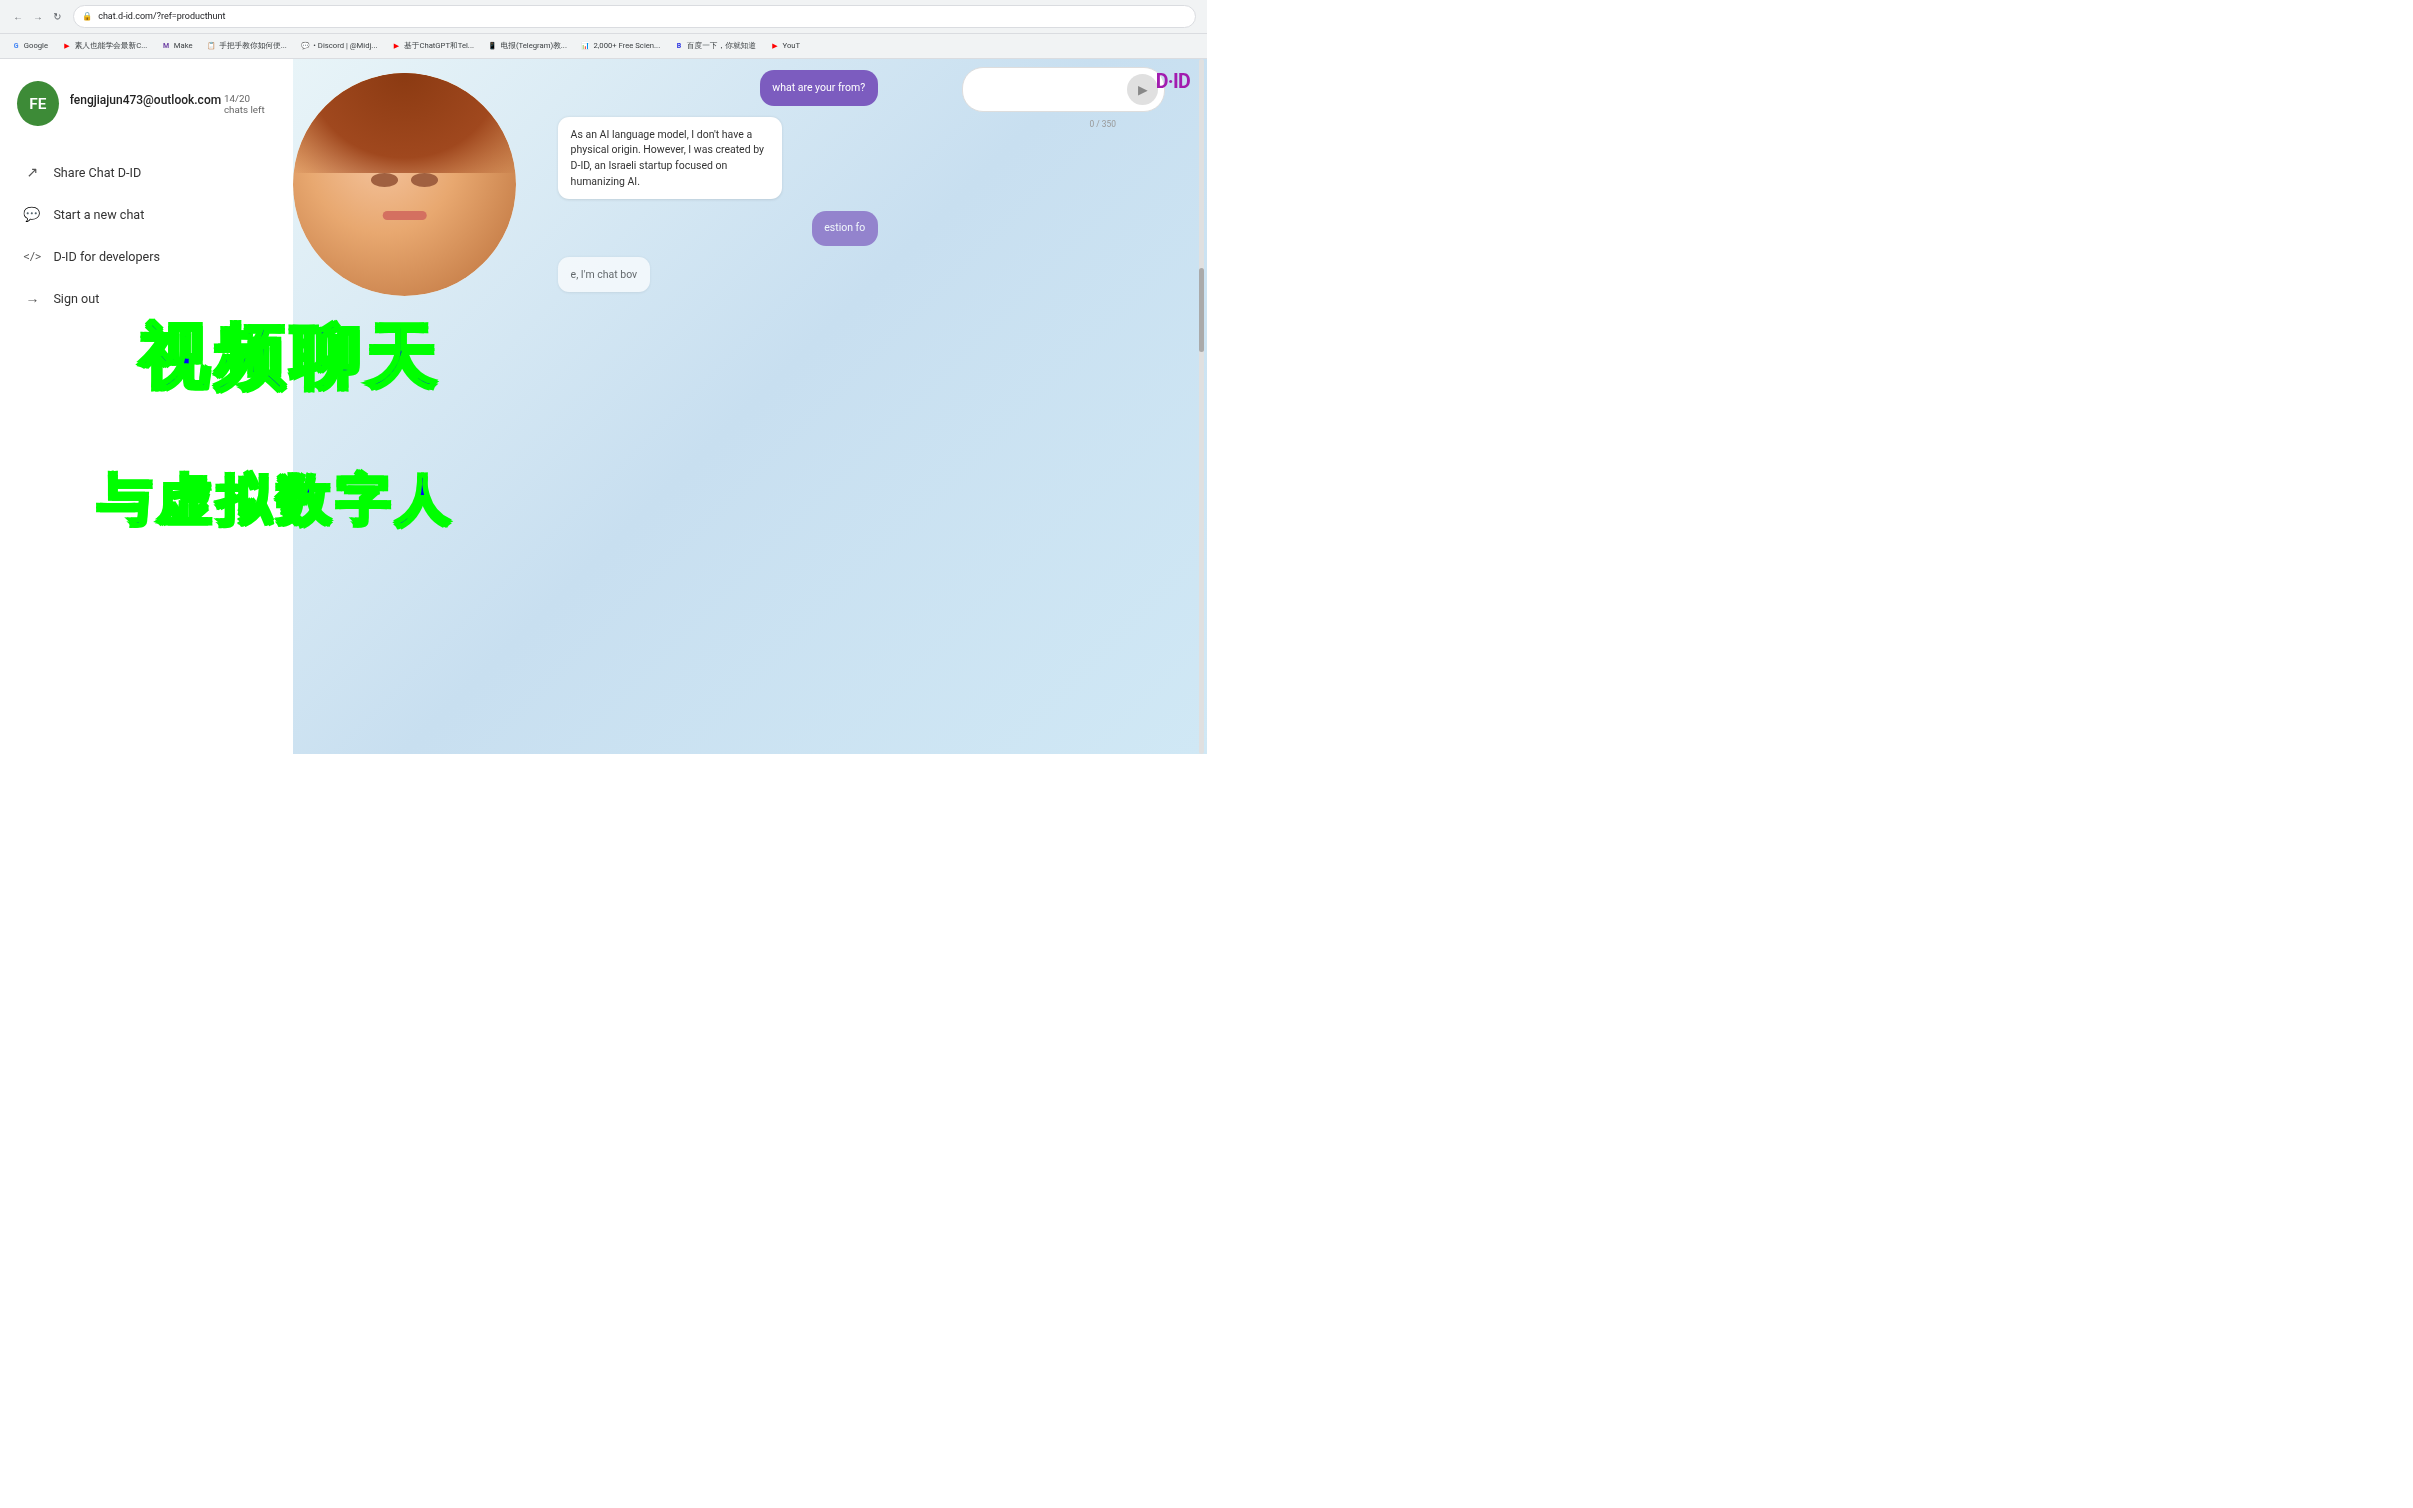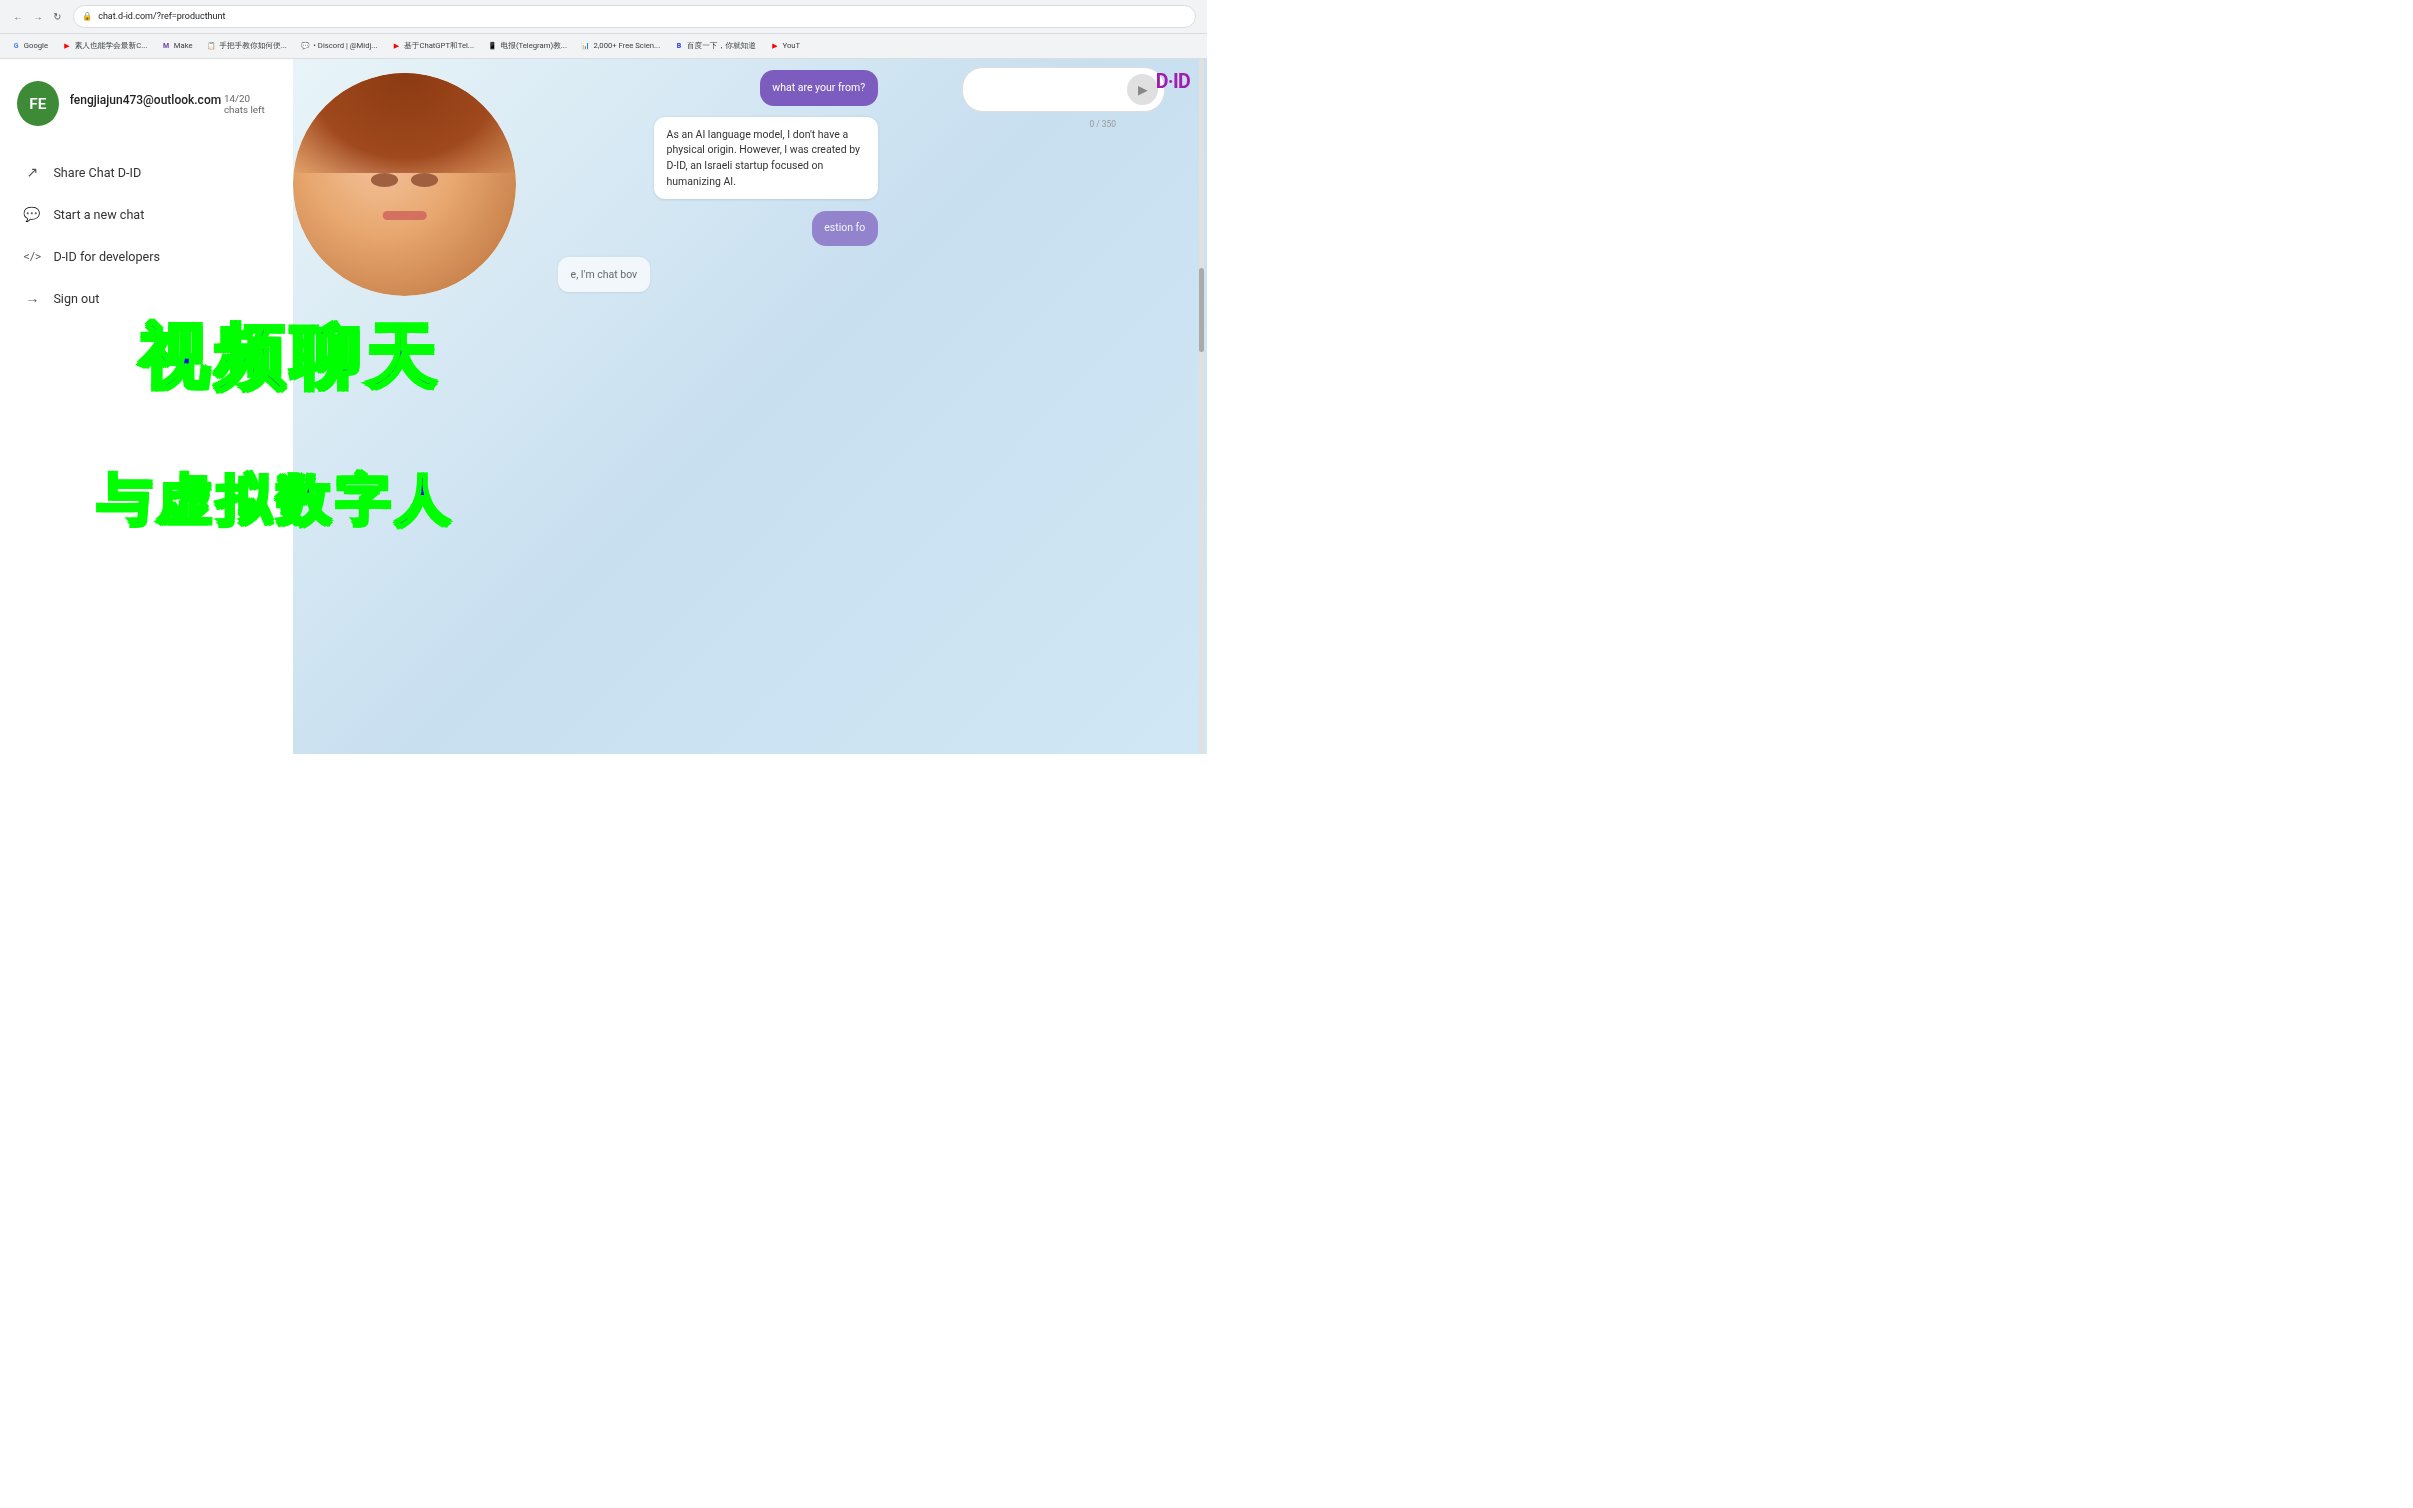--- a/index.html
+++ b/index.html
@@ -422,21 +422,21 @@
     <div class="scrollbar-track">
       <div class="scrollbar-thumb"></div>
     </div>
 
     <div class="chat-scroll-area">
 
       <div style="display:flex; justify-content:flex-end;">
         <div class="message-bubble message-user">what are your from?</div>
       </div>
 
-      <div style="display:flex; justify-content:flex-end;">
+      <div style="display:flex; justify-content:flex-start;">
         <div class="message-bubble message-ai">As an AI language model, I don't have a physical origin. However, I was created by D-ID, an Israeli startup focused on humanizing AI.</div>
       </div>
 
       <div style="display:flex; justify-content:flex-end; opacity:0.7;">
         <div class="message-bubble message-user">estion fo</div>
       </div>
 
       <div style="display:flex; justify-content:flex-start; opacity:0.7;">
         <div class="message-bubble message-ai">e, I'm chat bov</div>
       </div>

